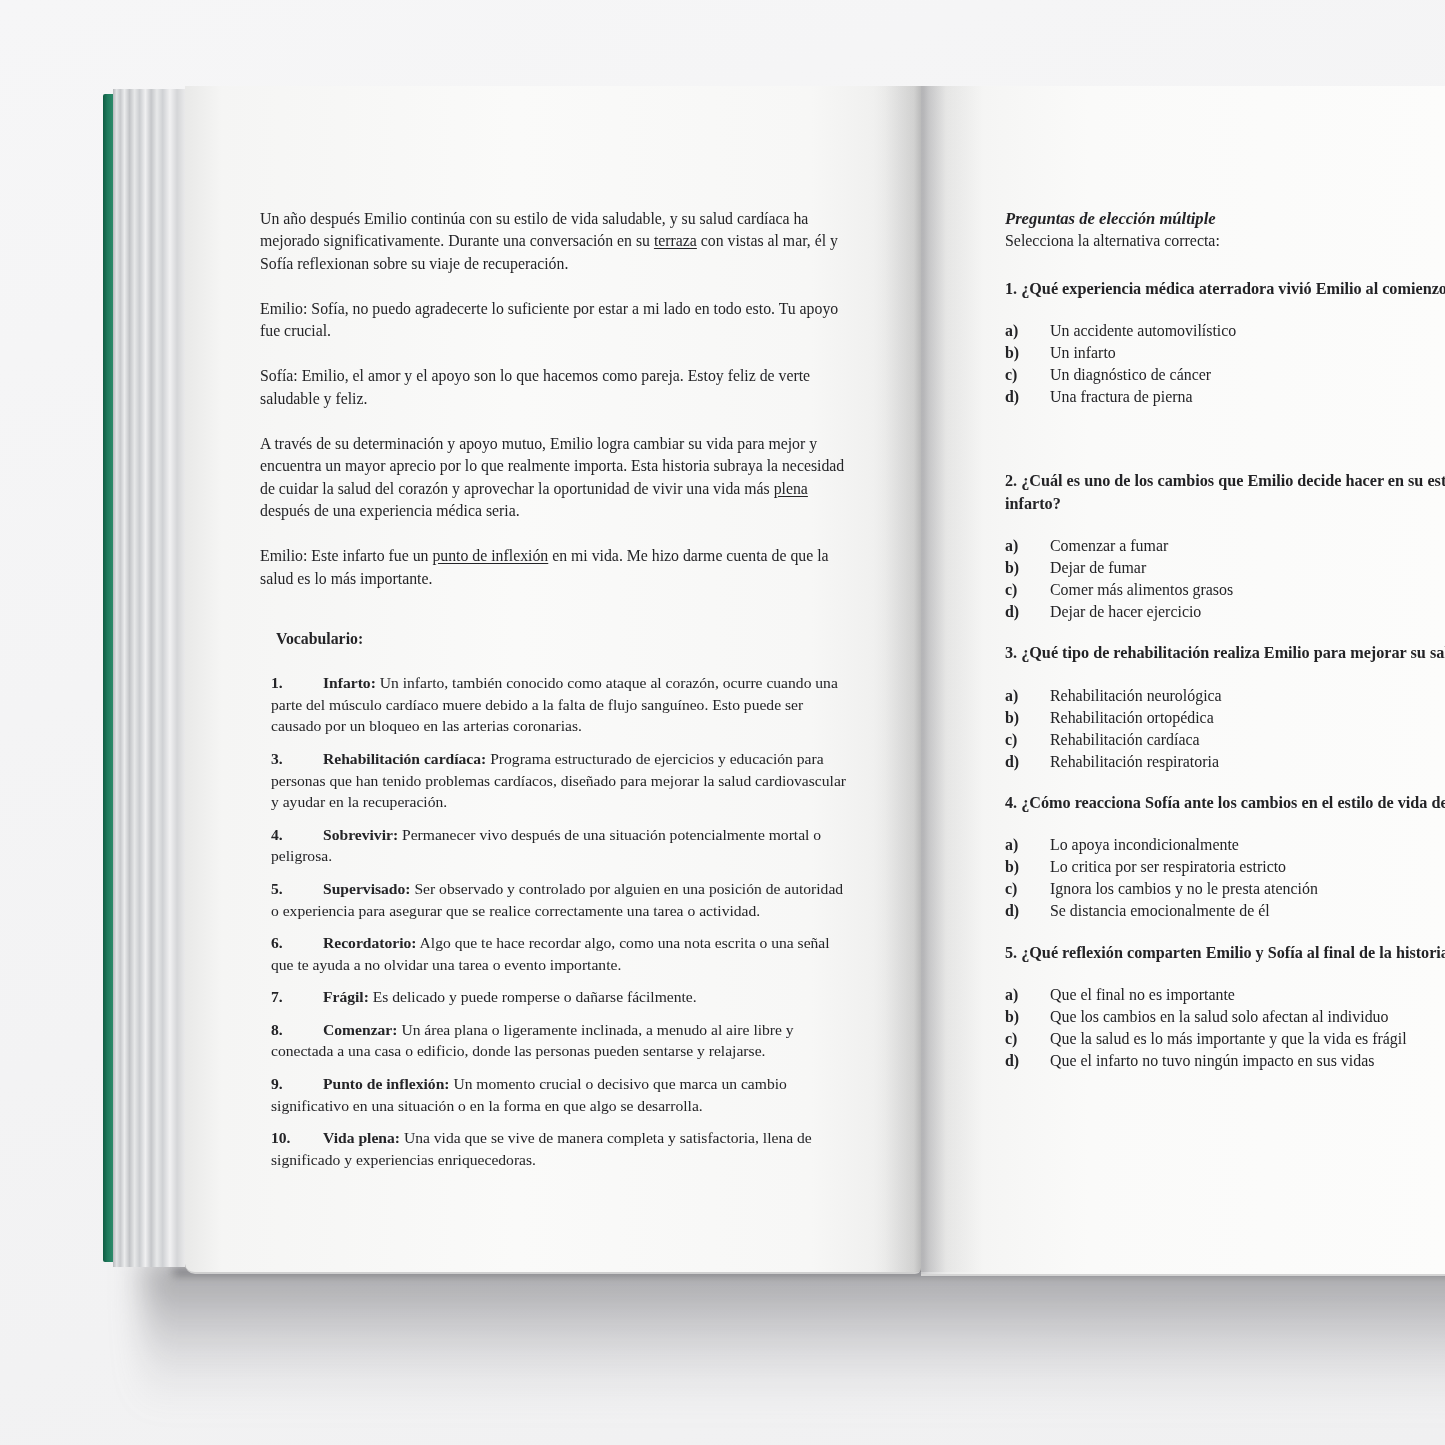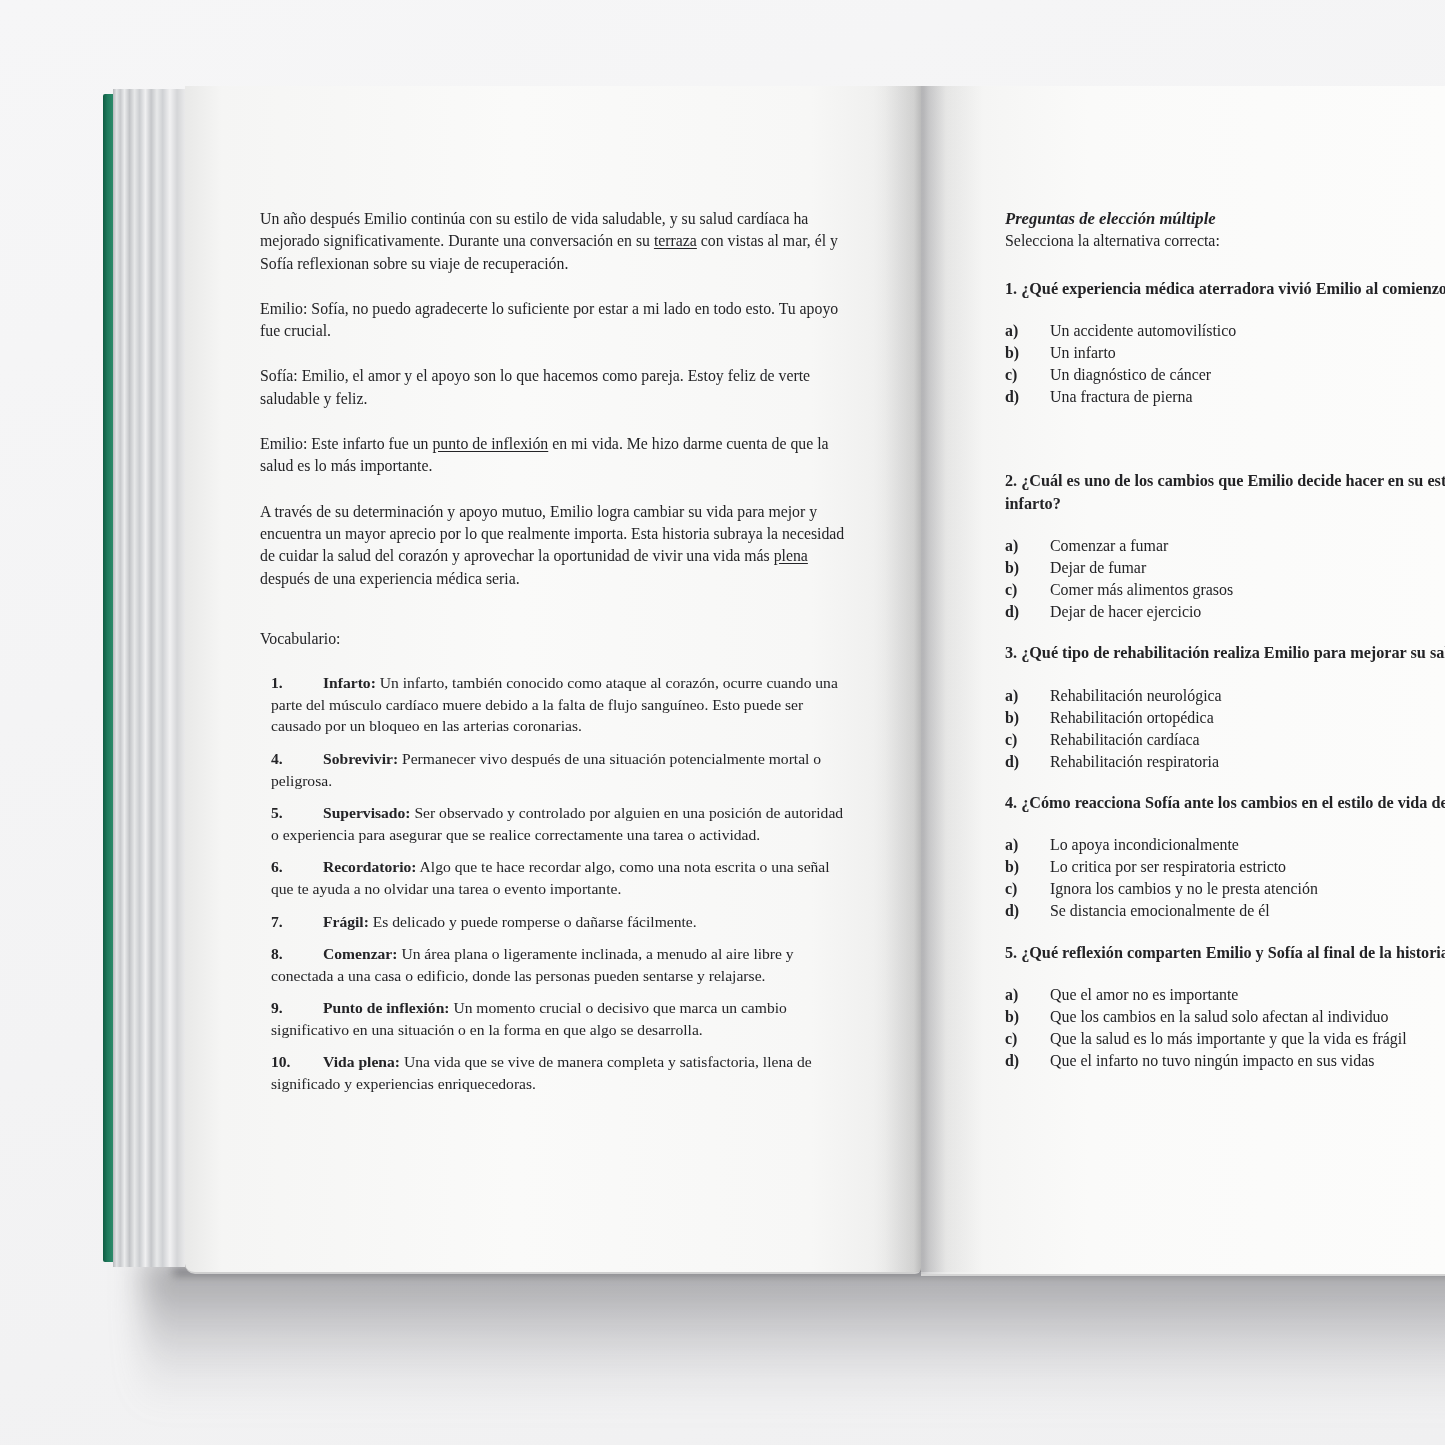--- a/index.html
+++ b/index.html
@@ -54,21 +54,21 @@
     pointer-events:none;
   }
 
   
   .text-left{
     position:absolute;left:157px;top:122px;width:600px;
     font-size:15.8px;line-height:22.3px;color:#242427;
   }
   .text-left p.story{margin:0 0 23px;}
   .u{text-decoration:underline;text-underline-offset:2px;}
-  .vocab-heading{font-weight:normal;margin:38px 0 0;}
+  .vocab-heading{font-weight:bold;margin:38px 16px 0;}
   .vocab-list{margin-top:22px;font-size:15.6px;line-height:21.6px;}
   .vocab-item{margin:11px;}
   .v-num{display:inline-block;width:52px;font-weight:bold;}
   .v-term{font-weight:bold;}
 
   
   .text-right{
     position:absolute;left:902px;top:122px;width:620px;
     font-size:15.9px;line-height:22.3px;color:#232326;
   }
@@ -93,27 +93,28 @@
     <div class="spine-green"></div>
     <div class="page-stack"></div>
     <div class="page-left"></div>
     <div class="page-right"></div>
     <div class="gutter"></div>
 
     <div class="text-left">
       <p class="story"><span>Un año después Emilio continúa con su estilo de vida saludable, y su salud cardíaca ha mejorado significativamente. Durante una conversación en su </span><span class="u">terraza</span><span> con vistas al mar, él y Sofía reflexionan sobre su viaje de recuperación.</span></p>
       <p class="story"><span>Emilio: Sofía, no puedo agradecerte lo suficiente por estar a mi lado en todo esto. Tu apoyo fue crucial.</span></p>
       <p class="story"><span>Sofía: Emilio, el amor y el apoyo son lo que hacemos como pareja. Estoy feliz de verte saludable y feliz.</span></p>
+      <p class="story"><span>A través de su determinación y apoyo mutuo, Emilio logra cambiar su vida para mejor y encuentra un mayor aprecio por lo que realmente importa. Esta historia subraya la necesidad de cuidar la salud del corazón y aprovechar la oportunidad de vivir una vida más </span><span class="u">plena</span><span> después de una experiencia médica seria.</span></p>
       <p class="story"><span>Emilio: Este infarto fue un </span><span class="u">punto de inflexión</span><span> en mi vida. Me hizo darme cuenta de que la salud es lo más importante.</span></p>
-      <p class="story"><span>A través de su determinación y apoyo mutuo, Emilio logra cambiar su vida para mejor y encuentra un mayor aprecio por lo que realmente importa. Esta historia subraya la necesidad de cuidar la salud del corazón y aprovechar la oportunidad de vivir una vida más </span><span class="u">plena</span><span> después de una experiencia médica seria.</span></p>
 
       <p class="vocab-heading">Vocabulario:</p>
 
       <div class="vocab-list">
         <p class="vocab-item"><span class="v-num">1.</span><span class="v-term">Infarto:</span><span class="v-def"> Un infarto, también conocido como ataque al corazón, ocurre cuando una parte del músculo cardíaco muere debido a la falta de flujo sanguíneo. Esto puede ser causado por un bloqueo en las arterias coronarias.</span></p>
+        <p class="vocab-item"><span class="v-num">3.</span><span class="v-term">Rehabilitación cardíaca:</span><span class="v-def"> Programa estructurado de ejercicios y educación para personas que han tenido problemas cardíacos, diseñado para mejorar la salud cardiovascular y ayudar en la recuperación.</span></p>
         <p class="vocab-item"><span class="v-num">4.</span><span class="v-term">Sobrevivir:</span><span class="v-def"> Permanecer vivo después de una situación potencialmente mortal o peligrosa.</span></p>
         <p class="vocab-item"><span class="v-num">5.</span><span class="v-term">Supervisado:</span><span class="v-def"> Ser observado y controlado por alguien en una posición de autoridad o experiencia para asegurar que se realice correctamente una tarea o actividad.</span></p>
         <p class="vocab-item"><span class="v-num">6.</span><span class="v-term">Recordatorio:</span><span class="v-def"> Algo que te hace recordar algo, como una nota escrita o una señal que te ayuda a no olvidar una tarea o evento importante.</span></p>
         <p class="vocab-item"><span class="v-num">7.</span><span class="v-term">Frágil:</span><span class="v-def"> Es delicado y puede romperse o dañarse fácilmente.</span></p>
         <p class="vocab-item"><span class="v-num">8.</span><span class="v-term">Comenzar:</span><span class="v-def"> Un área plana o ligeramente inclinada, a menudo al aire libre y conectada a una casa o edificio, donde las personas pueden sentarse y relajarse.</span></p>
         <p class="vocab-item"><span class="v-num">9.</span><span class="v-term">Punto de inflexión:</span><span class="v-def"> Un momento crucial o decisivo que marca un cambio significativo en una situación o en la forma en que algo se desarrolla.</span></p>
         <p class="vocab-item"><span class="v-num">10.</span><span class="v-term">Vida plena:</span><span class="v-def"> Una vida que se vive de manera completa y satisfactoria, llena de significado y experiencias enriquecedoras.</span></p>
       </div>
     </div>
 
@@ -208,21 +209,21 @@
               <span class="opt-text">Se distancia emocionalmente de él</span>
             </div>
         </div>
       </div>
 
       <div class="question">
         <p class="q-line">5. ¿Qué reflexión comparten Emilio y Sofía al final de la historia?</p>
         <div class="options">
           <div class="option">
               <span class="opt-letter">a)</span>
-              <span class="opt-text">Que el amor no es importante</span>
+              <span class="opt-text">Que el final no es importante</span>
             </div>
           <div class="option">
               <span class="opt-letter">b)</span>
               <span class="opt-text">Que los cambios en la salud solo afectan al individuo</span>
             </div>
           <div class="option">
               <span class="opt-letter">c)</span>
               <span class="opt-text">Que la salud es lo más importante y que la vida es frágil</span>
             </div>
           <div class="option">

